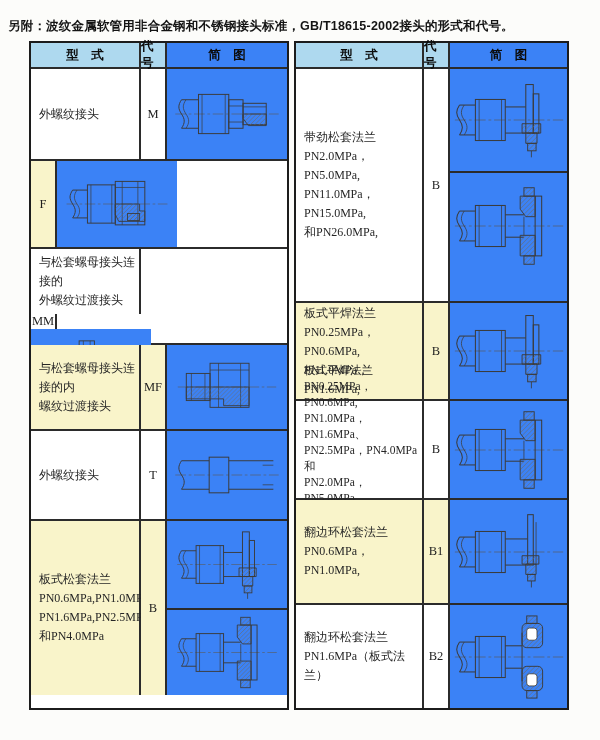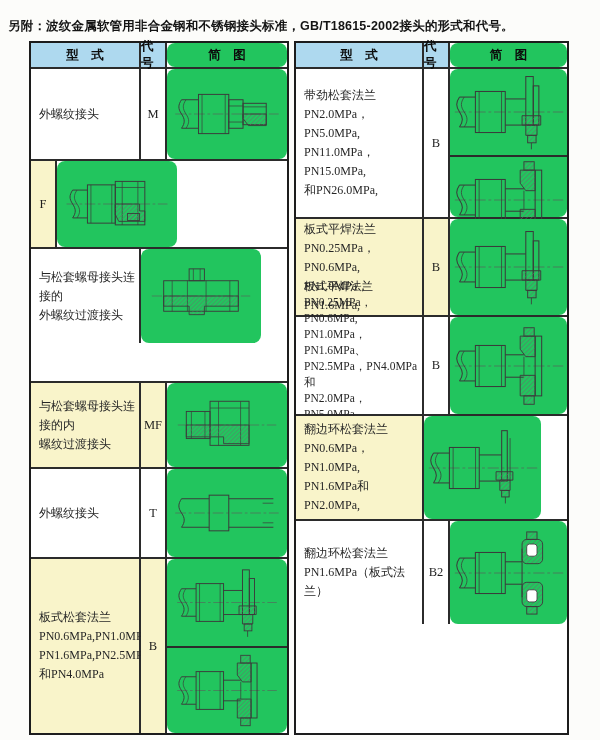--- a/index.html
+++ b/index.html
@@ -33,21 +33,21 @@
     background:var(--hdrbg,#aed9ef);
     font-family:"Liberation Sans", sans-serif;
     font-weight:bold;font-size:12.5px;color:#0c0c0c;
     display:flex;align-items:center;justify-content:center;
     box-sizing:border-box;
   }
   .row{display:flex;box-sizing:border-box;}
   .row + .row{border-top:2px solid var(--bc);}
   .c-type{width:var(--wt);box-sizing:border-box;border-right:2px solid var(--bc);}
   .c-code{width:var(--wc);box-sizing:border-box;border-right:2px solid var(--bc);}
-  .c-diag{width:var(--wd);box-sizing:border-box;background:#22c55e;border-radius:8px;}
+  .c-diag{width:var(--wd);box-sizing:border-box;background:#3b82f6;}
   .cell-type{
     display:flex;flex-direction:column;justify-content:center;
     padding:4px 4px 4px 8px;
   }
   .cell-type .line{font-size:12px;line-height:19px;color:#262626;}
   .cell-type.tight .line{font-size:11.5px;line-height:16px;}
   .cell-code{
     display:flex;align-items:center;justify-content:center;
     font-size:12.5px;color:#1e1e1e;
   }
@@ -122,25 +122,26 @@
                 <rect x="58" y="20" width="34" height="50" fill="none" stroke="#3b3b3b" stroke-width="1.1"></rect>
                 <line x1="66" y1="20" x2="66" y2="70" stroke="#3b3b3b" stroke-width="0.8"></line>
                 <line x1="84" y1="20" x2="84" y2="70" stroke="#3b3b3b" stroke-width="0.8"></line>
                 <line x1="58" y1="27" x2="92" y2="27" stroke="#3b3b3b" stroke-width="0.8"></line>
                 <polygon points="58,46 86,46 86,54 92,54 92,66 62,66 58,58" fill="url(#h2)" stroke="#3b3b3b" stroke-width="1"></polygon>
                 <rect x="72" y="57" width="14" height="8" fill="url(#h2)" stroke="#3b3b3b" stroke-width="1"></rect>
               </svg>
             </div>
           </div>
         </div>
-        <div class="row" style="height: 96px;">
+        <div class="row" style="height: 96px; flex-direction: column;">
           <div class="c-type cell-type">
             <div class="line">与松套螺母接头连接的</div>
             <div class="line">外螺纹过渡接头</div>
           </div>
+          <div class="c-code cell-code">MM</div>
           <div class="c-diag cell-diag">
             <div class="diag-sub" style="height: 86px; flex: 1 1 0%;">
               <svg width="112" height="78" viewBox="0 0 120 92" preserveAspectRatio="xMidYMid meet">
                 <defs>
                   <pattern id="h3" patternUnits="userSpaceOnUse" width="3.5" height="3.5" patternTransform="rotate(45)">
                     <line x1="0" y1="0" x2="0" y2="3.5" stroke="#6a6a6a" stroke-width="1"></line>
                   </pattern>
                 </defs>
                 <line x1="2" y1="46" x2="118" y2="46" stroke="#5a5a5a" stroke-width="0.7" stroke-dasharray="12 3 3 3"></line>
                 <rect x="46" y="14" width="18" height="14" fill="none" stroke="#3b3b3b" stroke-width="1.1"></rect>
@@ -149,21 +150,21 @@
                 <rect x="16" y="28" width="88" height="36" fill="none" stroke="#3b3b3b" stroke-width="1.1"></rect>
                 <line x1="26" y1="28" x2="26" y2="64" stroke="#3b3b3b" stroke-width="0.8"></line>
                 <line x1="44" y1="28" x2="44" y2="64" stroke="#3b3b3b" stroke-width="0.8"></line>
                 <line x1="66" y1="28" x2="66" y2="64" stroke="#3b3b3b" stroke-width="0.8"></line>
                 <line x1="94" y1="28" x2="94" y2="64" stroke="#3b3b3b" stroke-width="0.8"></line>
                 <polygon points="16,46 104,46 104,58 64,58 64,68 46,68 46,58 16,58" fill="url(#h3)" stroke="#3b3b3b" stroke-width="1"></polygon>
               </svg>
             </div>
           </div>
         </div>
-        <div class="row hl" style="height: 86px; margin-top: 38px;">
+        <div class="row hl" style="height: 86px;">
           <div class="c-type cell-type">
             <div class="line">与松套螺母接头连接的内</div>
             <div class="line">螺纹过渡接头</div>
           </div>
           <div class="c-code cell-code">MF</div>
           <div class="c-diag cell-diag">
             <div class="diag-sub" style="height: 86px; flex: 1 1 0%;">
               <svg width="112" height="78" viewBox="0 0 120 92" preserveAspectRatio="xMidYMid meet">
                 <defs>
                   <pattern id="h4" patternUnits="userSpaceOnUse" width="3.5" height="3.5" patternTransform="rotate(45)">
@@ -273,21 +274,21 @@
       </div>
   </div>
 
   <div class="tbl tbl-right" style="--bc: #2b2b2b; --hdrbg: #aed9ef; --rowbg: #f9f4ca;">
     <div class="hdr-row">
       <div class="hd c-type">型　式</div>
       <div class="hd c-code">代号</div>
       <div class="hd c-diag">简　图</div>
     </div>
     <div class="rows">
-        <div class="row" style="height: 148px;">
+        <div class="row" style="height: 232px;">
           <div class="c-type cell-type">
             <div class="line">带劲松套法兰</div>
             <div class="line">PN2.0MPa，PN5.0MPa,</div>
             <div class="line">PN11.0MPa，PN15.0MPa,</div>
             <div class="line">和PN26.0MPa,</div>
           </div>
           <div class="c-code cell-code">B</div>
           <div class="c-diag cell-diag">
             <div class="diag-sub" style="height: 102px;">
               <svg width="112" height="86" viewBox="0 0 120 92" preserveAspectRatio="xMidYMid meet">
@@ -411,22 +412,22 @@
                 <rect x="76" y="78" width="11" height="9" fill="url(#h11)" stroke="#3b3b3b" stroke-width="1"></rect>
                 <line x1="76" y1="36" x2="76" y2="56" stroke="#3b3b3b" stroke-width="0.8"></line>
               </svg>
             </div>
           </div>
         </div>
         <div class="row hl" style="height: 105px;">
           <div class="c-type cell-type">
             <div class="line">翻边环松套法兰</div>
             <div class="line">PN0.6MPa，PN1.0MPa,</div>
-            <div class="line">PN1.6MPa和PN2.0MPa,</div>
-          </div>
+          </div>
+          <div class="c-code cell-code">B1</div>
           <div class="c-diag cell-diag">
             <div class="diag-sub" style="height: 105px; flex: 1 1 0%;">
               <svg width="112" height="86" viewBox="0 0 120 92" preserveAspectRatio="xMidYMid meet">
                 <defs>
                   <pattern id="h12" patternUnits="userSpaceOnUse" width="3.5" height="3.5" patternTransform="rotate(45)">
                     <line x1="0" y1="0" x2="0" y2="3.5" stroke="#6a6a6a" stroke-width="1"></line>
                   </pattern>
                 </defs>
                 <line x1="2" y1="46" x2="118" y2="46" stroke="#5a5a5a" stroke-width="0.7" stroke-dasharray="12 3 3 3"></line>
                 <path d="M 7 30 c -4 6 -4 10 0 16 c 4 6 4 10 0 16" fill="none" stroke="#3b3b3b" stroke-width="1.1"></path>

